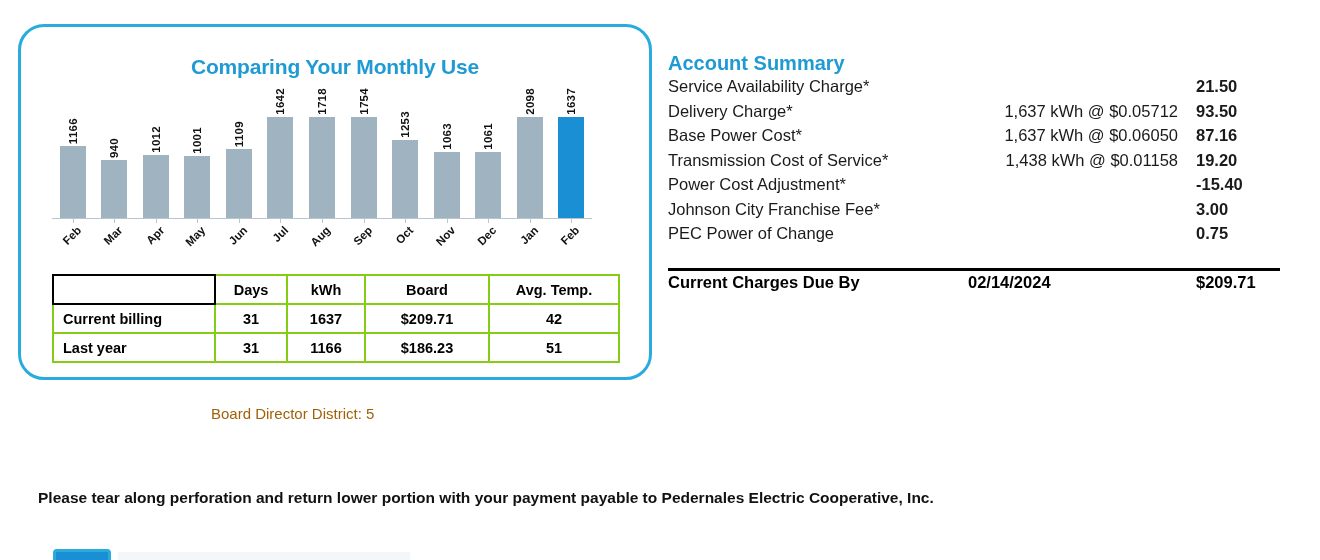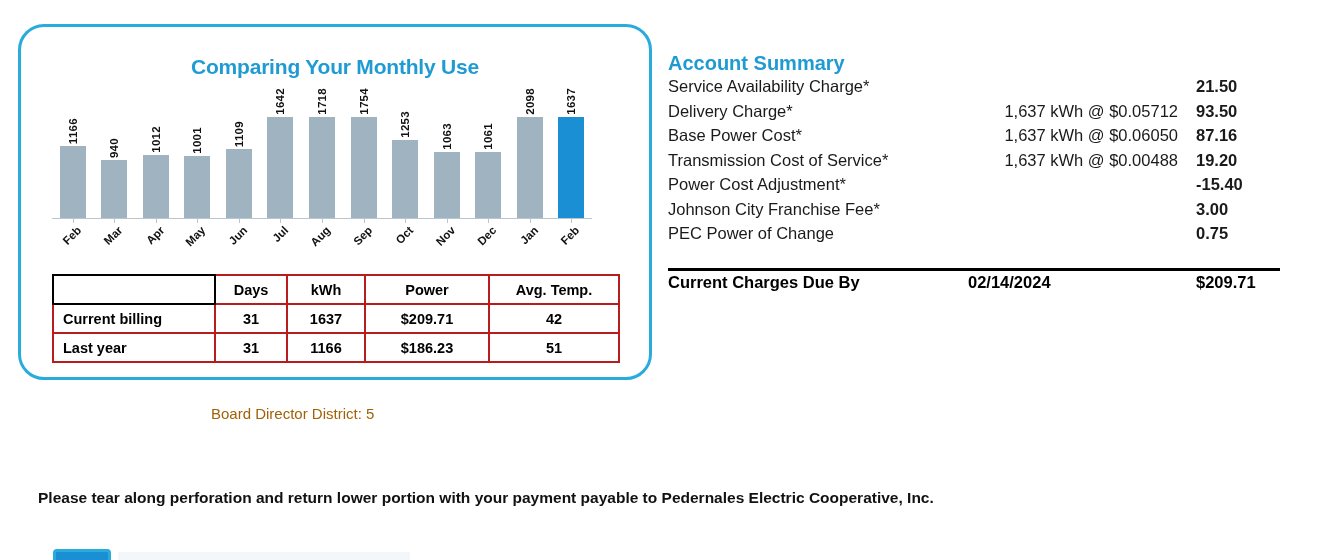--- a/index.html
+++ b/index.html
@@ -68,21 +68,21 @@
     text-align: right;
   }
 
   
   #usage-table {
     position: absolute; left: 52px; top: 274px;
     border-collapse: collapse;
     font-size: 14.5px; font-weight: bold; color: #000;
   }
   #usage-table td, #usage-table th {
-    border: 2px solid #b91c1c;
+    border: 2px solid #84cc16;
     height: 29px;
     text-align: center;
     padding: 0 6px;
     font-weight: bold;
     white-space: nowrap;
   }
   #usage-table .rowhead { text-align: left; padding-left: 9px; width: 162px; }
   #usage-table .c-days { width: 72px; }
   #usage-table .c-kwh  { width: 78px; }
   #usage-table .c-cost { width: 124px; }
@@ -211,21 +211,21 @@
       </div>
     </div>
   <div id="axis-line"></div>
 
   <table id="usage-table">
     <thead>
       <tr>
         <th class="rowhead blank"></th>
         <th class="c-days">Days</th>
         <th class="c-kwh">kWh</th>
-        <th class="c-cost">Power</th>
+        <th class="c-cost">Board</th>
         <th class="c-temp">Avg. Temp.</th>
       </tr>
     </thead>
     <tbody>
       <tr>
         <td class="rowhead">Current billing</td>
         <td>31</td>
         <td>1637</td>
         <td>$209.71</td>
         <td>42</td>
@@ -255,21 +255,21 @@
           <span class="rate">1,637 kWh @ $0.05712</span>
           <span class="amt">93.50</span>
         </div>
         <div class="srow">
           <span class="desc">Base Power Cost*</span>
           <span class="rate">1,637 kWh @ $0.06050</span>
           <span class="amt">87.16</span>
         </div>
         <div class="srow">
           <span class="desc">Transmission Cost of Service*</span>
-          <span class="rate">1,637 kWh @ $0.00488</span>
+          <span class="rate">1,438 kWh @ $0.01158</span>
           <span class="amt">19.20</span>
         </div>
         <div class="srow">
           <span class="desc">Power Cost Adjustment*</span>
           <span class="amt">-15.40</span>
         </div>
         <div class="srow">
           <span class="desc">Johnson City Franchise Fee*</span>
           <span class="rate"></span>
           <span class="amt">3.00</span>

